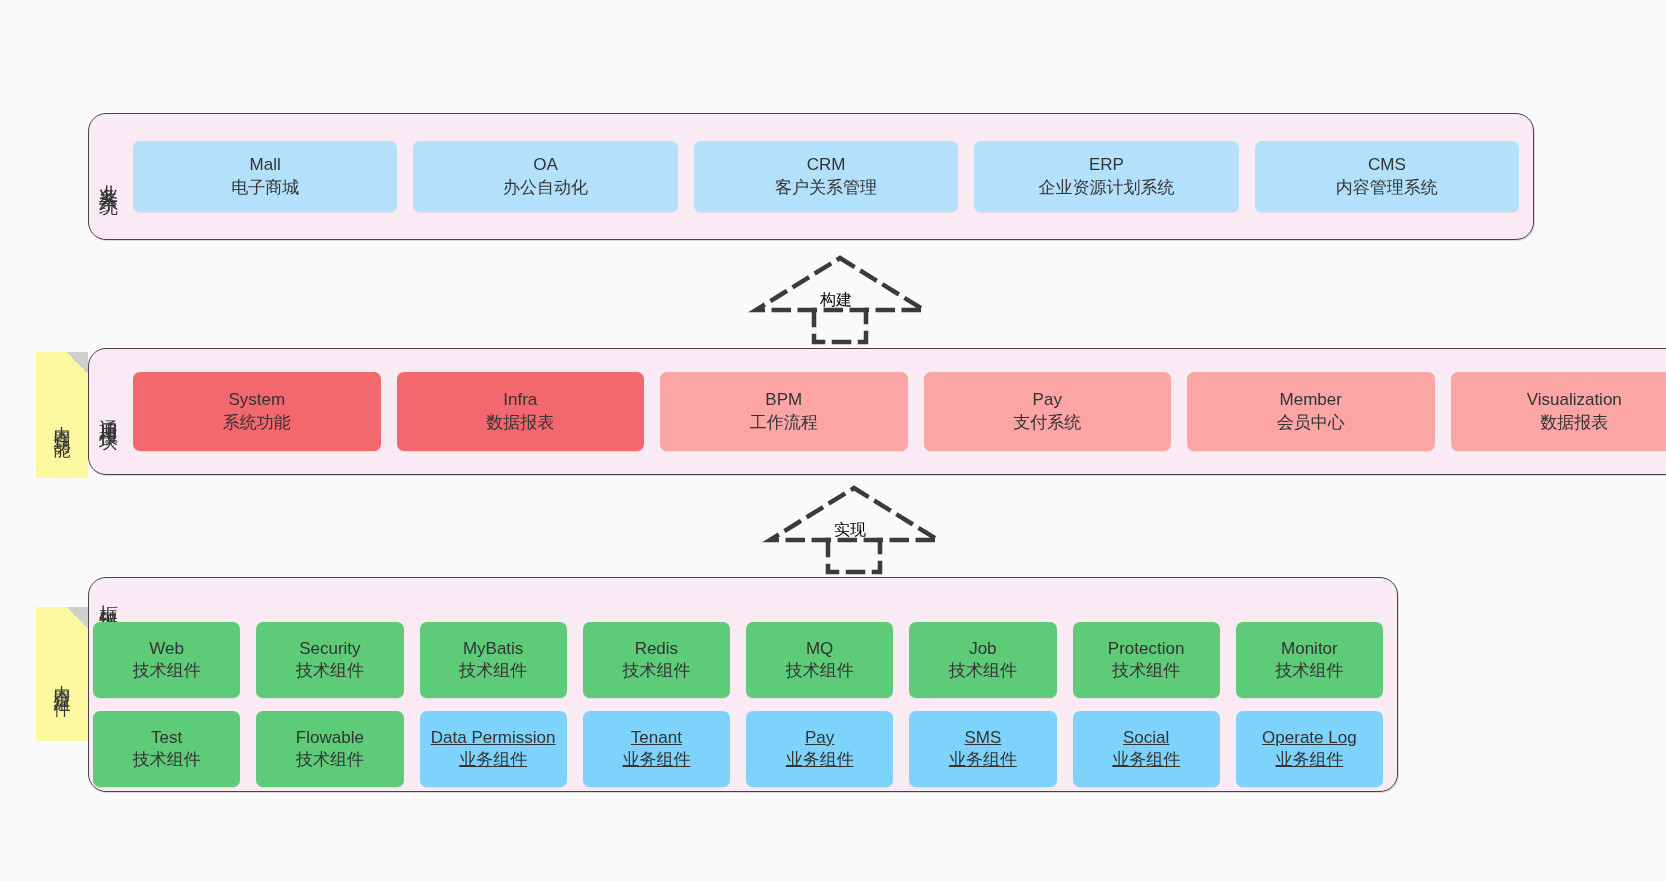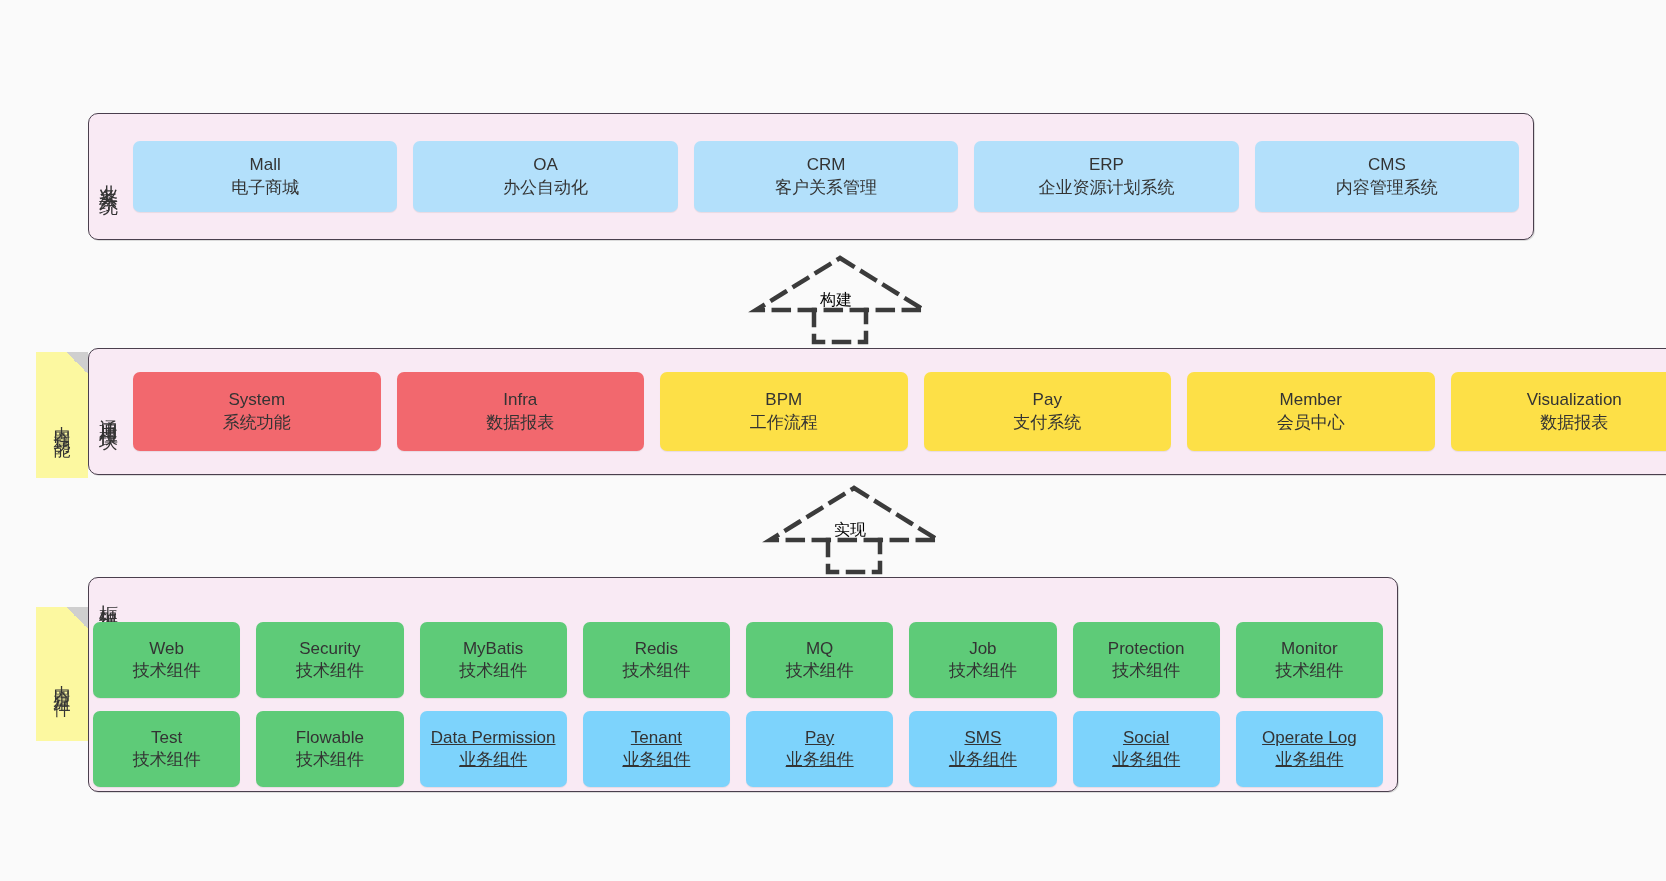--- a/index.html
+++ b/index.html
@@ -20,21 +20,21 @@
     position: absolute;
     inset: 0;
   }
 
   
   .layer {
     position: absolute;
     box-sizing: border-box;
     background: #f9eaf4;
     border: 1.6px solid #4a3f4d;
-    border-radius: 10px;
+    border-radius: 18px;
     display: flex;
     align-items: stretch;
     box-shadow: 1px 1px 0 rgba(0,0,0,0.12);
   }
 
   
   .layer-title {
     width: 40px;
     flex: 0 0 40px;
     display: flex;
@@ -78,21 +78,21 @@
     line-height: 1.30;
     color: #333333;
     padding: 4px 6px;
     box-shadow: 0 1px 1px rgba(0,0,0,0.07);
   }
   .card .t1 { display: block; }
   .card .t2 { display: block; }
 
   .card.blue       { background: #b3e0fb; }
   .card.red        { background: #f2686e; }
-  .card.pink       { background: #fde047; }
+  .card.pink       { background: #fca5a5; }
   .card.green      { background: #5ecb78; }
   .card.lightgreen { background: #7dd3fc; text-decoration: underline; }
 
   
   #layer-business { left: 88px;  top: 113px; width: 1446px; height: 127px; }
   #layer-common   { left: 88px;  top: 348px; width: 1625px; height: 127px; }
   #layer-frame    { left: 88px;  top: 577px; width: 1310px; height: 215px; flex-direction: column; }
 
   #layer-business .card { height: 71px; }
   #layer-common   .card { height: 79px; }

